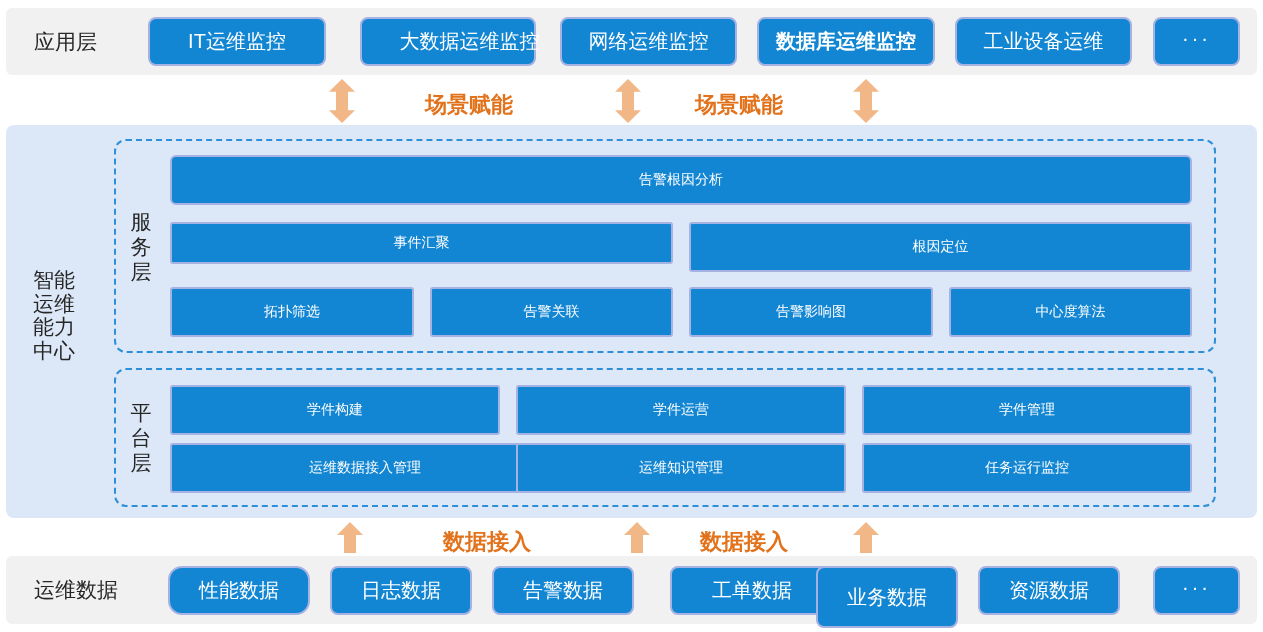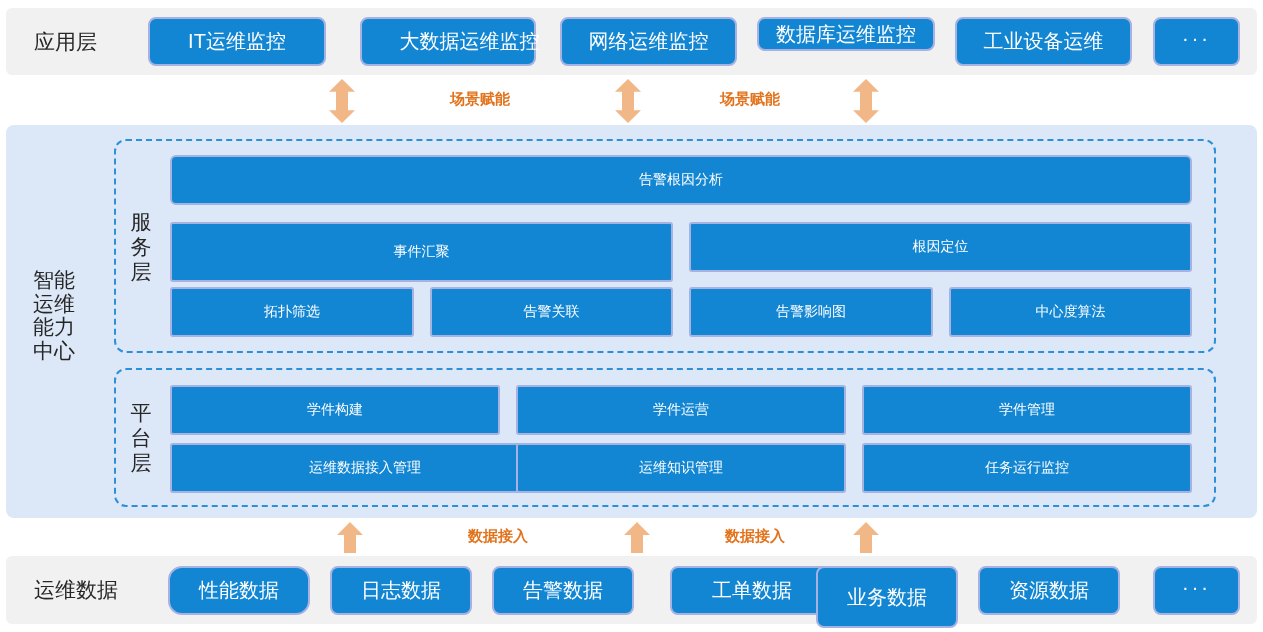--- a/index.html
+++ b/index.html
@@ -28,22 +28,22 @@
   }
   .r8{border-radius:8px;}
   .r6{border-radius:6px;}
   .r3{border-radius:3px;}
   .band-box{font-size:20px;}
   .dots{font-size:20px;letter-spacing:3px;padding-bottom:6px;}
   .dashed{
     position:absolute;box-sizing:border-box;border:2px dashed #2e8fd9;border-radius:12px;
   }
   .flow-label{
-    position:absolute;width:110px;text-align:center;color:#e2731c;
-    font-size:15px;font-weight:600;white-space:nowrap;
+    position:absolute;width:110px;text-align:left;color:#e2731c;
+    font-size:22px;font-weight:600;white-space:nowrap;
   }
   .arrow-double{
     position:absolute;width:26px;height:44px;background:#f2b787;
     clip-path:polygon(50% 0,100% 29%,73% 29%,73% 71%,100% 71%,50% 100%,0 71%,27% 71%,27% 29%,0 29%);
   }
   .arrow-up{
     position:absolute;width:26px;height:31px;background:#f2b787;
     clip-path:polygon(50% 0,100% 42%,73% 42%,73% 100%,27% 100%,27% 42%,0 42%);
   }
 </style>
@@ -51,21 +51,21 @@
 <body>
 
 <div class="stage">
 
   <div class="band band-gray" style="left:6px;top:8px;width:1251px;height:67px;"></div>
   <div class="side-label" style="left:34px;top:8px;height:67px;">应用层</div>
 
   <div class="bluebox r8 band-box" style="left:148px;top:17px;width:178px;height:49px;text-align:right;">IT运维监控</div>
   <div class="bluebox r8 band-box" style="left:360px;top:17px;width:176px;height:49px;padding-left:43px;">大数据运维监控</div>
   <div class="bluebox r8 band-box" style="left:560px;top:17px;width:177px;height:49px;">网络运维监控</div>
-  <div class="bluebox r8 band-box" style="left:757px;top:17px;width:178px;height:34px;">数据库运维监控</div>
+  <div class="bluebox r8 band-box" style="left:757px;top:17px;width:178px;height:49px;font-weight:bold;">数据库运维监控</div>
   <div class="bluebox r8 band-box" style="left:955px;top:17px;width:177px;height:49px;">工业设备运维</div>
   <div class="bluebox r8 band-box dots" style="left:1153px;top:17px;width:87px;height:49px;">···</div>
 
   <div class="arrow-double" style="left:329px;top:79px;"></div>
   <div class="arrow-double" style="left:615px;top:79px;"></div>
   <div class="arrow-double" style="left:853px;top:79px;"></div>
   <div class="flow-label" style="left:425px;top:90px;">场景赋能</div>
   <div class="flow-label" style="left:695px;top:90px;">场景赋能</div>
 
   <div class="band band-blue" style="left:6px;top:125px;width:1251px;height:393px;"></div>
@@ -78,21 +78,21 @@
 
   <div class="dashed" style="left:114px;top:139px;width:1102px;height:214px;"></div>
   <div class="vlabel" style="left:126px;top:139px;width:30px;height:214px;">
     <span>服</span>
     <span>务</span>
     <span>层</span>
   </div>
 
   <div class="bluebox r6" style="left:170px;top:155px;width:1022px;height:50px;">告警根因分析</div>
 
-  <div class="bluebox r3" style="left:170px;top:222px;width:503px;height:60px;">事件汇聚</div>
+  <div class="bluebox r3" style="left:170px;top:222px;width:503px;height:42px;">事件汇聚</div>
   <div class="bluebox r3" style="left:689px;top:222px;width:503px;height:50px;">根因定位</div>
 
   <div class="bluebox r3" style="left:170px;top:287px;width:244px;height:50px;">拓扑筛选</div>
   <div class="bluebox r3" style="left:430px;top:287px;width:243px;height:50px;">告警关联</div>
   <div class="bluebox r3" style="left:689px;top:287px;width:244px;height:50px;">告警影响图</div>
   <div class="bluebox r3" style="left:949px;top:287px;width:243px;height:50px;">中心度算法</div>
 
   <div class="dashed" style="left:114px;top:368px;width:1102px;height:139px;"></div>
   <div class="vlabel" style="left:126px;top:368px;width:30px;height:139px;">
     <span>平</span>

